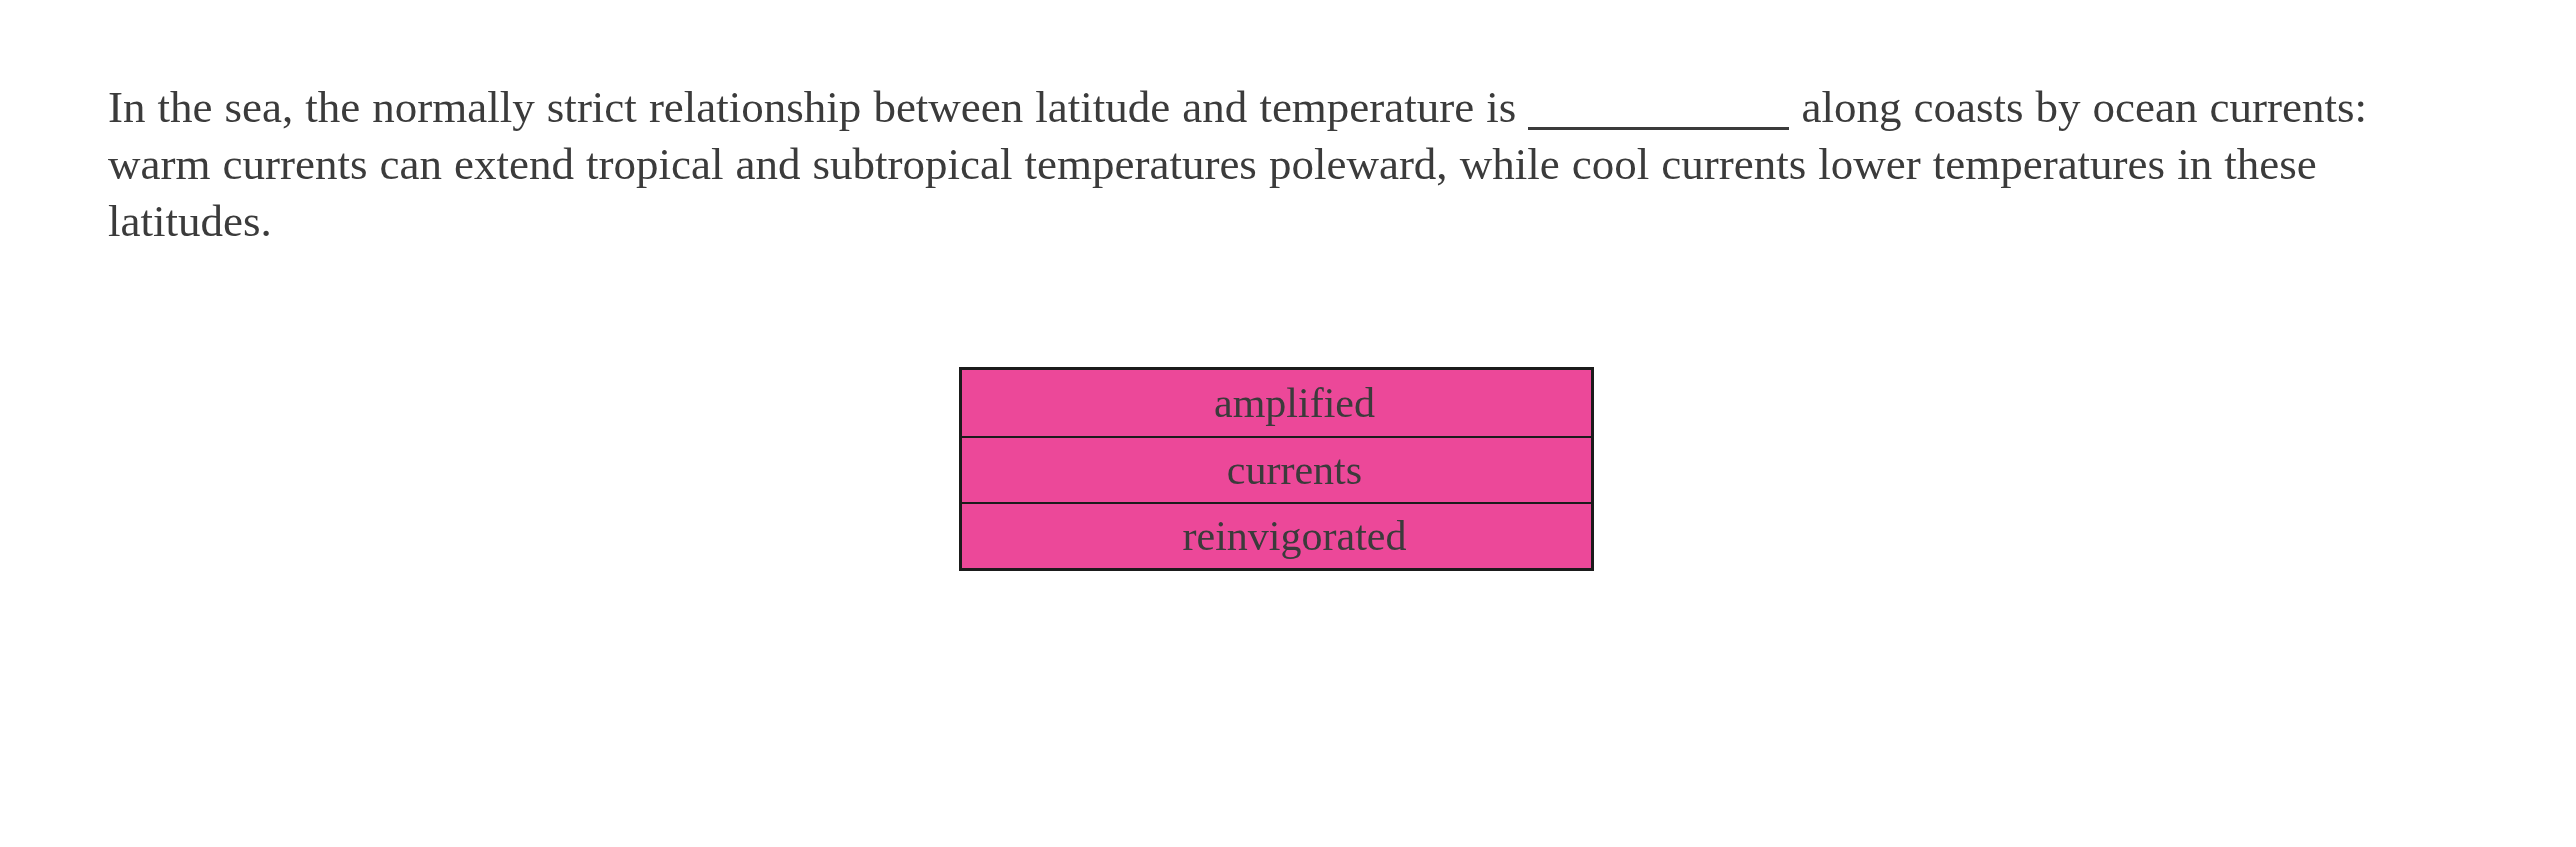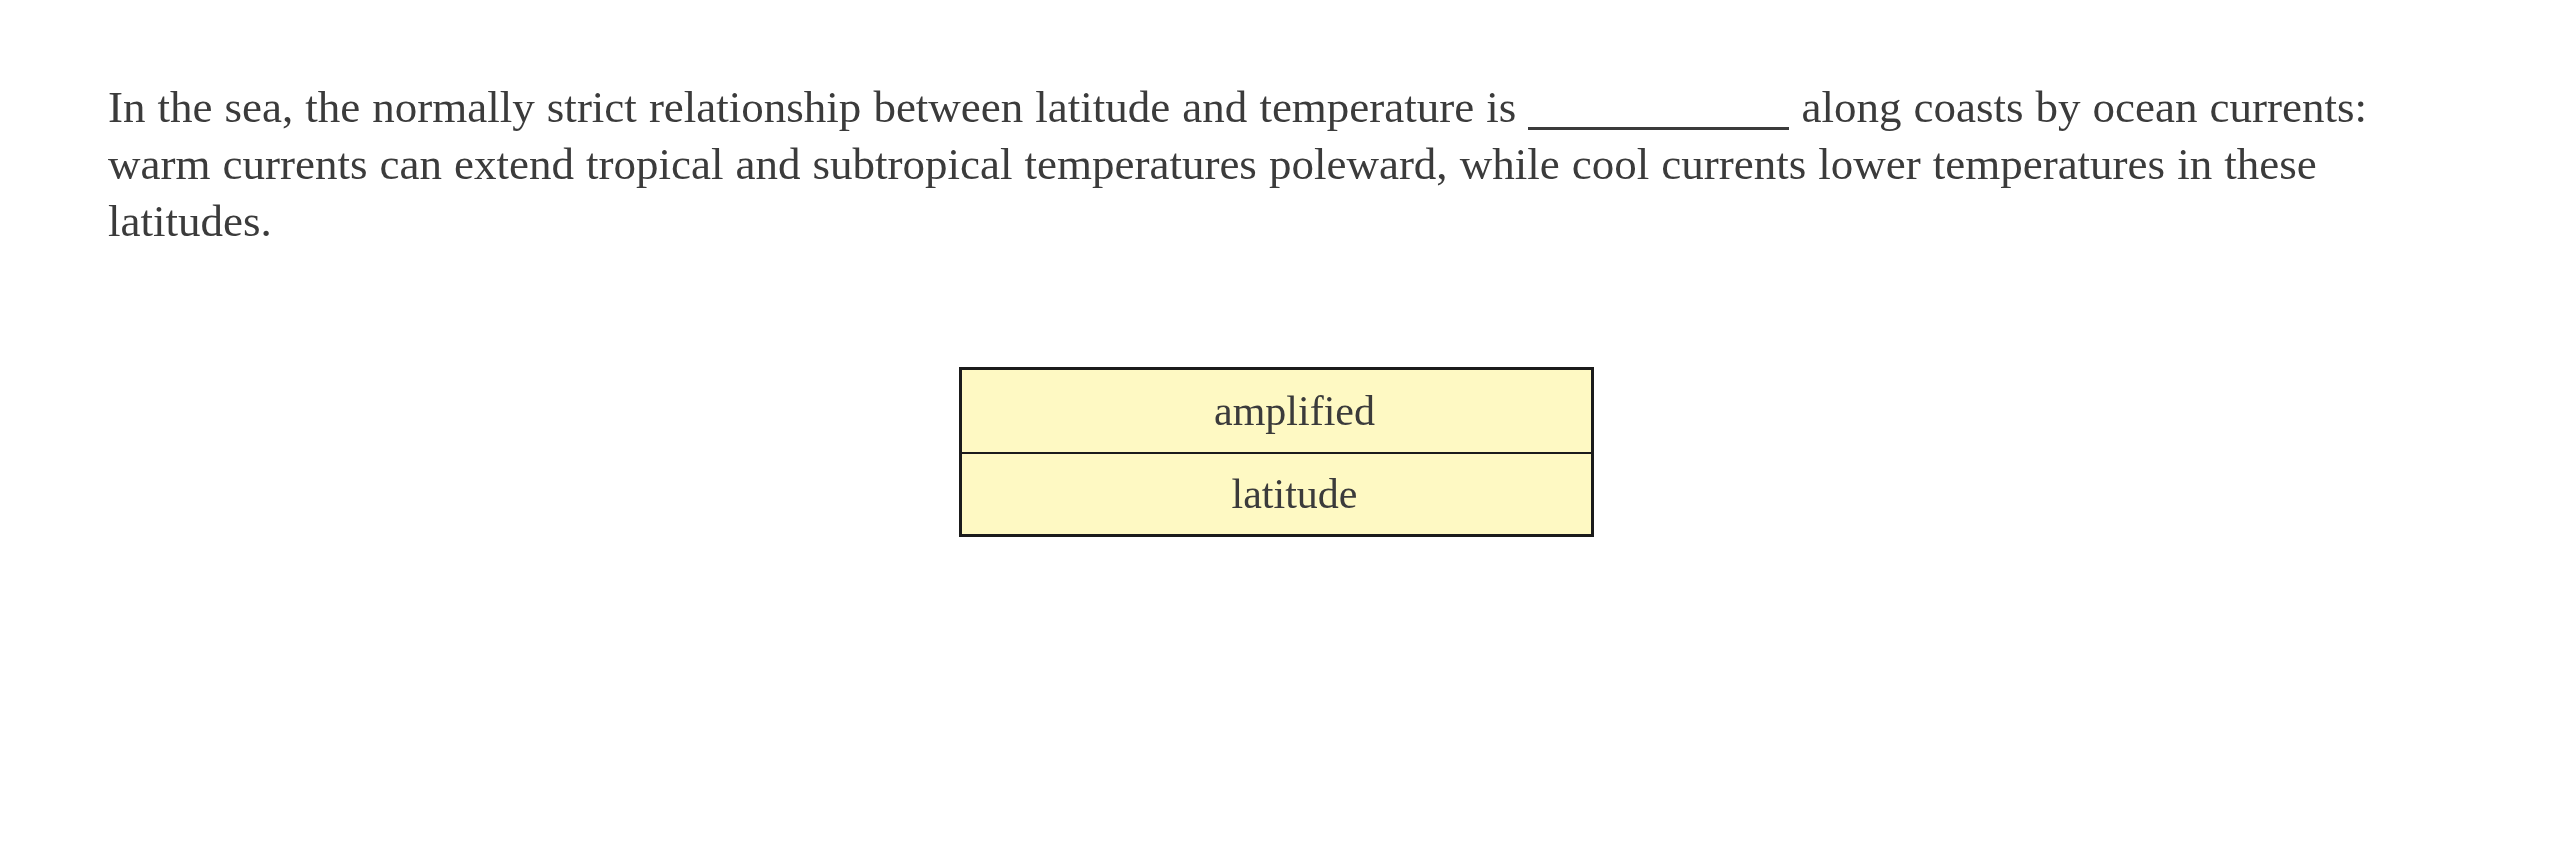--- a/index.html
+++ b/index.html
@@ -35,41 +35,44 @@
   }
   .options-table {
     position: absolute;
     left: 959px;
     top: 367px;
     width: 635px;
     border: 3.3px solid #1b1b1b;
     background: #ffffff;
   }
   .option-row {
-    height: 82px;
+    height: 66px;
     display: flex;
     align-items: center;
     justify-content: center;
     border-top: 2.5px solid #1b1b1b;
     font-size: 42px;
     color: #3b3b3b;
-    background: #fef9c3;
+    background: #ec4899;
     cursor: pointer;
     padding-left: 36px;
   }
   .option-row:first-child {
     border-top: none;
   }
 </style>
 </head>
 <body>
 
 <p class="question"><span>In the sea, the normally strict relationship between latitude and temperature is</span> <span class="blank"></span> <span>along coasts by ocean currents: warm currents can extend tropical and subtropical temperatures poleward, while cool currents lower temperatures in these latitudes.</span></p>
 
 <div class="options-table">
   <div class="option-row">
     <span>amplified</span>
   </div>
   <div class="option-row">
-    <span>latitude</span>
+    <span>currents</span>
+  </div>
+  <div class="option-row">
+    <span>reinvigorated</span>
   </div>
 </div>
 
 
 </body></html>

